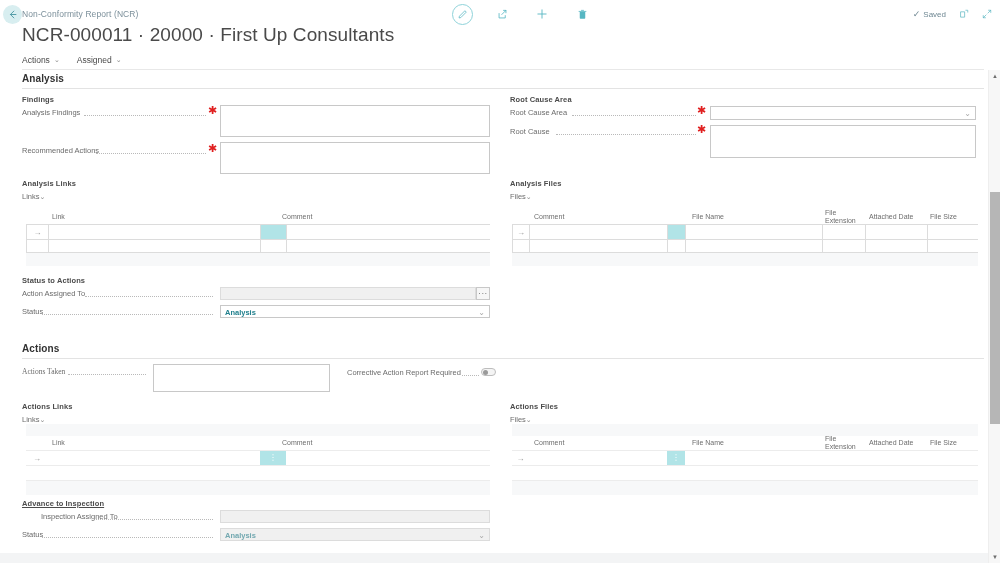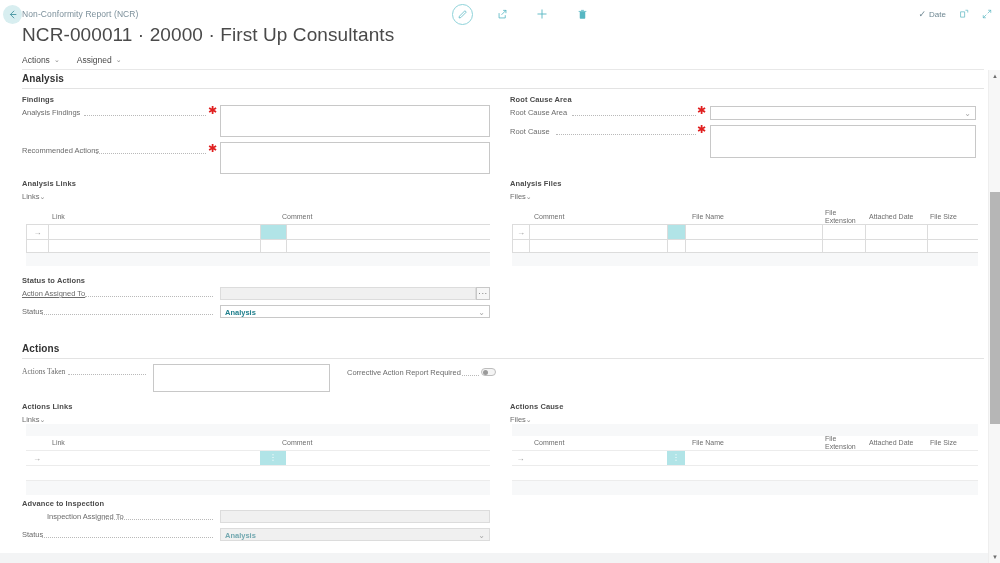--- a/index.html
+++ b/index.html
@@ -154,21 +154,21 @@
       <svg width="11" height="11" viewBox="0 0 16 16">
           <rect x="4" y="4" width="8" height="10" rx="1" fill="#56b6c2"></rect>
           <path d="M3 3.5 H13 M6.5 2 H9.5" stroke="#56b6c2" stroke-width="1.2" stroke-linecap="round"></path>
         </svg>
     </div>
   </div>
 
   <div class="right-status">
     <div class="saved">
       <span class="chk">✓</span>
-      <span>Date</span>
+      <span>Saved</span>
     </div>
     <div class="rs-ico">
       <svg width="10" height="10" viewBox="0 0 16 16">
           <path d="M2.5 4.5 H9 V13 H2.5 Z" fill="none" stroke="#63b9c4" stroke-width="1.2"></path>
           <path d="M11 2 H14 V5" fill="none" stroke="#63b9c4" stroke-width="1.2" stroke-linecap="round"></path>
         </svg>
     </div>
     <div class="rs-ico">
       <svg width="10" height="10" viewBox="0 0 16 16">
           <path d="M9.5 6.5 L14 2 M10.5 2 H14 V5.5" fill="none" stroke="#63b9c4" stroke-width="1.2" stroke-linecap="round" stroke-linejoin="round"></path>
@@ -278,21 +278,21 @@
       <div class="gcell" style="left:173px; width:137px;"></div>
       <div class="gcell" style="left:310px; width:43px;"></div>
       <div class="gcell" style="left:353px; width:62px;"></div>
       <div class="gcell" style="left:415px; width:50px; border-right:none;"></div>
     </div>
     <div class="gfoot" style="top:43px; height:13px;"></div>
   </div>
 
   <div class="grp-label" style="left:22px; top:206px;">Status to Actions</div>
 
-  <div class="fld-label" style="left:22px; top:219px;text-decoration:underline;">Action Assigned To</div>
+  <div class="fld-label" style="left:22px; top:219px;">Action Assigned To</div>
   <div class="leader" style="left:85px; top:226px; width:128px;"></div>
   <div class="inp disabled" style="left:220px; top:217px; width:256px; height:13px;">
     <span class="val"></span>
   </div>
   <div class="lookup-btn" style="left:476px; top:217px; width:14px; height:13px;">···</div>
 
   <div class="fld-label" style="left:22px; top:237px;">Status</div>
   <div class="leader" style="left:42px; top:244px; width:171px;"></div>
   <div class="inp" style="left:220px; top:235px; width:270px; height:13px;">
     <span class="val teal">Analysis</span>
@@ -333,21 +333,21 @@
     </div>
     <div class="grow" style="top:42px; height:15px;">
       <div class="gcell" style="left:0; width:22px;"></div>
       <div class="gcell" style="left:22px; width:212px;"></div>
       <div class="gcell" style="left:234px; width:26px;"></div>
       <div class="gcell" style="left:260px; width:203px;"></div>
     </div>
     <div class="gfoot" style="top:57px; height:14px;"></div>
   </div>
 
-  <div class="grp-label" style="left:510px; top:332px;">Actions Cause</div>
+  <div class="grp-label" style="left:510px; top:332px;">Actions Files</div>
   <div class="sub-label" style="left:510px; top:345px;">
     <span>Files</span><span class="caret">⌄</span>
   </div>
 
   <div class="grid plain" style="left:512px; top:354px; width:466px; height:71px;">
     <div class="gstrip" style="top:0; height:12px;"></div>
     <div class="ghead" style="top:12px; height:14px;">
       <span class="gh-txt" style="left:22px; top:3px;">Comment</span>
       <span class="gh-txt" style="left:180px; top:3px;">File Name</span>
       <span class="gh-txt" style="left:313px; top:-1px;">File
@@ -371,23 +371,23 @@
       <div class="gcell" style="left:17px; width:138px;"></div>
       <div class="gcell" style="left:155px; width:18px;"></div>
       <div class="gcell" style="left:173px; width:137px;"></div>
       <div class="gcell" style="left:310px; width:43px;"></div>
       <div class="gcell" style="left:353px; width:62px;"></div>
       <div class="gcell" style="left:415px; width:50px;"></div>
     </div>
     <div class="gfoot" style="top:57px; height:14px;"></div>
   </div>
 
-  <div class="grp-label" style="left:22px; top:429px;">Advance to Inspection</div>
-
-  <div class="fld-label" style="left:22px; top:442px;padding-left:25px;">Inspection Assigned To</div>
+  <div class="grp-label" style="left:22px; top:429px;text-decoration:underline;">Advance to Inspection</div>
+
+  <div class="fld-label" style="left:16px; top:442px;padding-left:25px;">Inspection Assigned To</div>
   <div class="leader" style="left:96px; top:449px; width:117px;"></div>
   <div class="inp disabled" style="left:220px; top:440px; width:270px; height:13px;">
     <span class="val"></span>
   </div>
 
   <div class="fld-label" style="left:22px; top:460px;">Status</div>
   <div class="leader" style="left:42px; top:467px; width:171px;"></div>
   <div class="inp disabled" style="left:220px; top:458px; width:270px; height:13px;">
     <span class="val teal-dim">Analysis</span>
     <span class="dd-caret">⌄</span>

